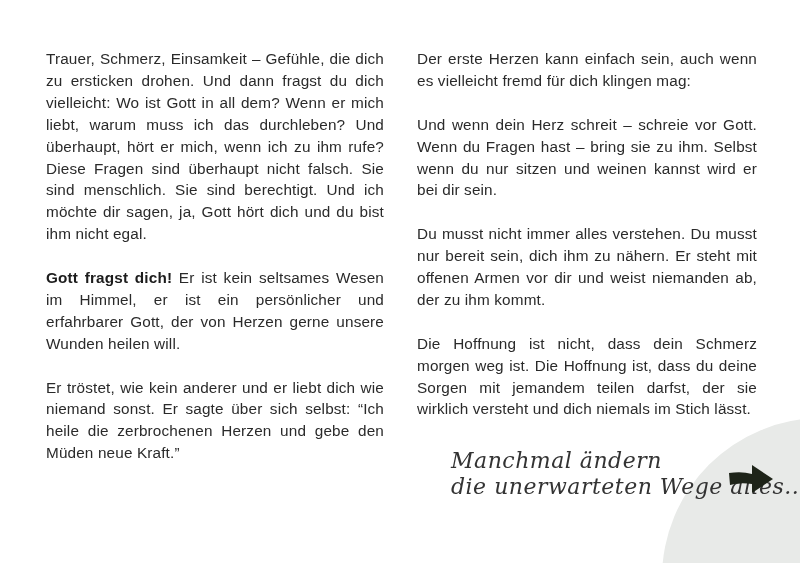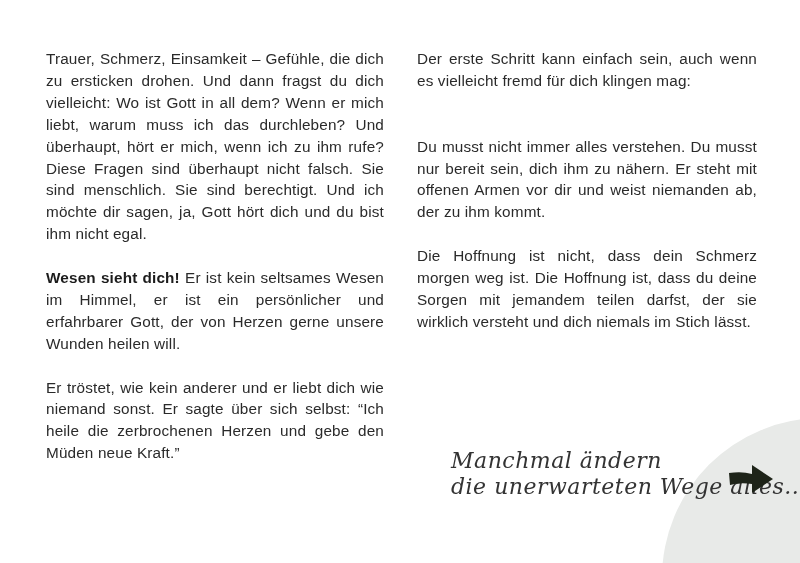--- a/index.html
+++ b/index.html
@@ -41,31 +41,32 @@
 <body>
 
 <div class="page">
   <div class="bg-circle"></div>
 
   <div class="col col-left">
     <p class="last-line-left">
       <span>Trauer, Schmerz, Einsamkeit – Gefühle, die dich zu ersticken drohen. Und dann fragst du dich vielleicht: Wo ist Gott in all dem? Wenn er mich liebt, warum muss ich das durchleben? Und überhaupt, hört er mich, wenn ich zu ihm rufe? Diese Fragen sind überhaupt nicht falsch. Sie sind menschlich. Sie sind berechtigt. Und ich möchte dir sagen, ja, Gott hört dich und du bist ihm nicht egal.</span>
     </p>
     <p class="last-line-left">
-      <b>Wesen sieht dich!</b><span> Er ist kein seltsames Wesen im Himmel, er ist ein persönlicher und erfahrbarer Gott, der von Herzen gerne unsere Wunden heilen will.</span>
+      <b>Gott fragst dich!</b><span> Er ist kein seltsames Wesen im Himmel, er ist ein persönlicher und erfahrbarer Gott, der von Herzen gerne unsere Wunden heilen will.</span>
     </p>
     <p class="last-line-left">
       <span>Er tröstet, wie kein anderer und er liebt dich wie niemand sonst. Er sagte über sich selbst: “Ich heile die zerbrochenen Herzen und gebe den Müden neue Kraft.”</span>
     </p>
   </div>
 
   <div class="col col-right">
     <p class="last-line-left">
-      <span>Der erste Schritt kann einfach sein, auch wenn es vielleicht fremd für dich klingen mag:</span><br>
+      <span>Der erste Herzen kann einfach sein, auch wenn es vielleicht fremd für dich klingen mag:</span><br>
       <br>
+      <span>Und wenn dein Herz schreit – schreie vor Gott. Wenn du Fragen hast – bring sie zu ihm. Selbst wenn du nur sitzen und weinen kannst wird er bei dir sein.</span>
     </p>
     <p class="last-line-left">
       <span>Du musst nicht immer alles verstehen. Du musst nur bereit sein, dich ihm zu nähern. Er steht mit offenen Armen vor dir und weist niemanden ab, der zu ihm kommt.</span>
     </p>
     <p class="last-line-left">
       <span>Die Hoffnung ist nicht, dass dein Schmerz morgen weg ist. Die Hoffnung ist, dass du deine Sorgen mit jemandem teilen darfst, der sie wirklich versteht und dich niemals im Stich lässt.</span>
     </p>
   </div>
 
   <div class="script">

